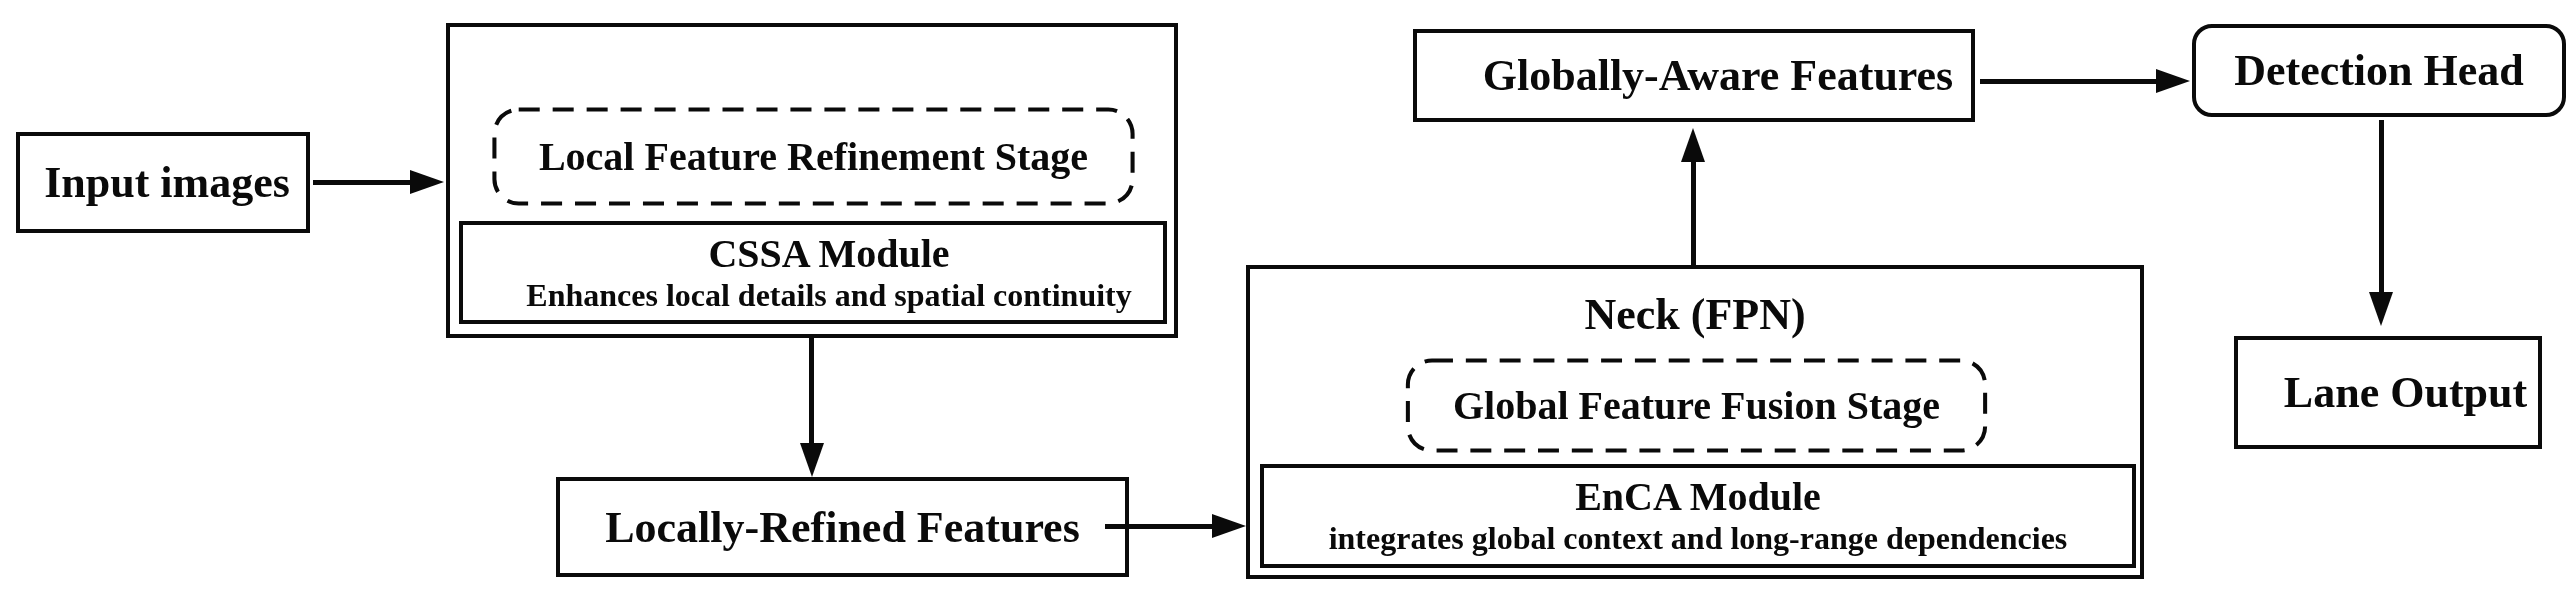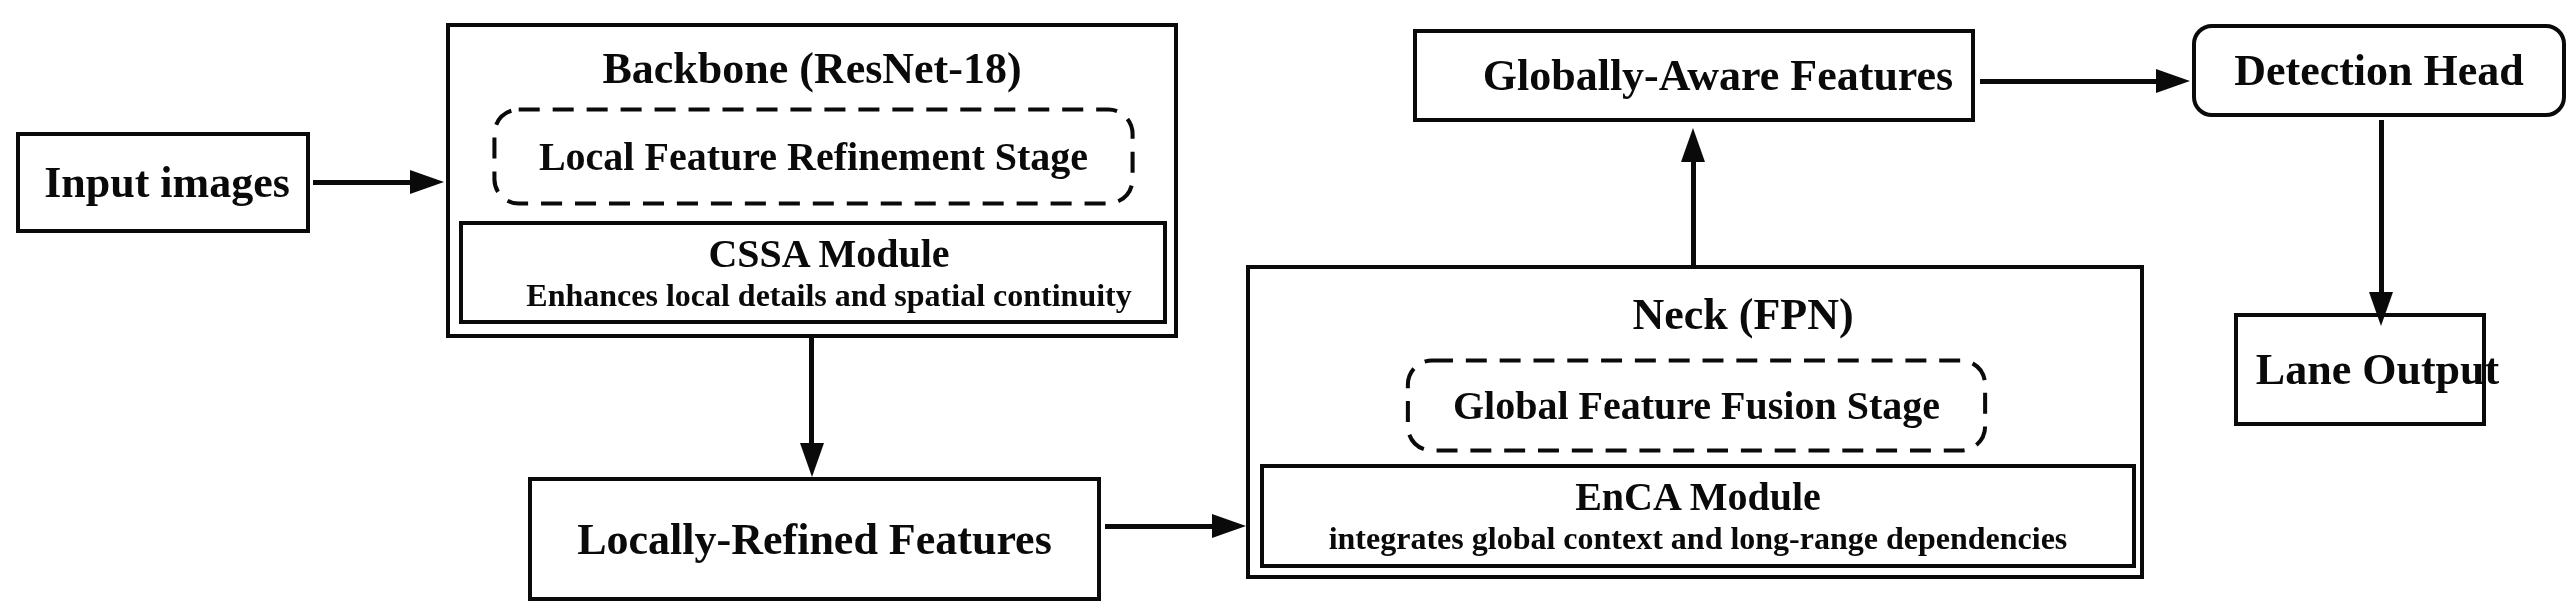--- a/index.html
+++ b/index.html
@@ -80,40 +80,39 @@
 </head>
 <body>
 
 <div class="canvas">
 
   <div class="abs node big-label" style="left:16px; top:132px; width:294px; height:101px;padding-left:8px;">
     <span>Input images</span>
   </div>
 
   <div class="abs container-box" style="left:446px; top:23px; width:732px; height:315px;"></div>
-  <div class="abs panel-title" style="left:446px; top:40px; width:732px;">Backbone (ResNet-18)</div>
 
   <div class="abs stage" style="left:492px; top:107px; width:643px; height:99px;">
     <svg width="643" height="99" viewBox="0 0 795 122">
       <rect x="3" y="3" width="789" height="116" rx="30" ry="30" fill="none" stroke="#0a0a0a" stroke-width="5" stroke-dasharray="26 16"></rect>
     </svg>
     <span>Local Feature Refinement Stage</span>
   </div>
 
   <div class="abs module" style="left:459px; top:221px; width:708px; height:103px;padding-left:32px;">
     <span class="m-title">CSSA Module</span>
     <span class="m-sub">Enhances local details and spatial continuity</span>
   </div>
 
-  <div class="abs node big-label" style="left:528px; top:477px; width:573px; height:124px;">
+  <div class="abs node big-label" style="left:556px; top:477px; width:573px; height:100px;">
     <span>Locally-Refined Features</span>
   </div>
 
   <div class="abs container-box" style="left:1246px; top:265px; width:898px; height:314px;"></div>
-  <div class="abs panel-title" style="left:1246px; top:286px; width:898px;margin-left:48px;">Neck (FPN)</div>
+  <div class="abs panel-title" style="left:1246px; top:286px; width:898px;">Neck (FPN)</div>
 
   <div class="abs module" style="left:1260px; top:464px; width:876px; height:104px;">
     <span class="m-title">EnCA Module</span>
     <span class="m-sub">integrates global context and long-range dependencies</span>
   </div>
 
   <div class="abs stage" style="left:1404px; top:358px; width:585px; height:95px;">
     <svg width="585" height="95" viewBox="0 0 723 118">
       <rect x="3" y="3" width="717" height="112" rx="30" ry="30" fill="none" stroke="#0a0a0a" stroke-width="5" stroke-dasharray="26 16"></rect>
     </svg>
@@ -121,21 +120,21 @@
   </div>
 
   <div class="abs node big-label" style="left:1413px; top:29px; width:562px; height:93px;padding-left:48px;">
     <span>Globally-Aware Features</span>
   </div>
 
   <div class="abs node big-label" style="left:2192px; top:24px; width:374px; height:93px;border-radius:20px;">
     <span>Detection Head</span>
   </div>
 
-  <div class="abs node big-label" style="left:2234px; top:313px; width:252px; height:113px;padding-left:35px;">
+  <div class="abs node big-label" style="left:2234px; top:336px; width:308px; height:113px;padding-left:35px;">
     <span>Lane Output</span>
   </div>
 
   <div class="abs hline" style="left:313px; top:180px; width:100px;"></div>
   <div class="abs head-right" style="left:410px; top:170px;"></div>
 
   <div class="abs vline" style="left:809px; top:337px; height:108px;"></div>
   <div class="abs head-down" style="left:800px; top:443px;"></div>
 
   <div class="abs hline" style="left:1105px; top:524px; width:110px;"></div>

